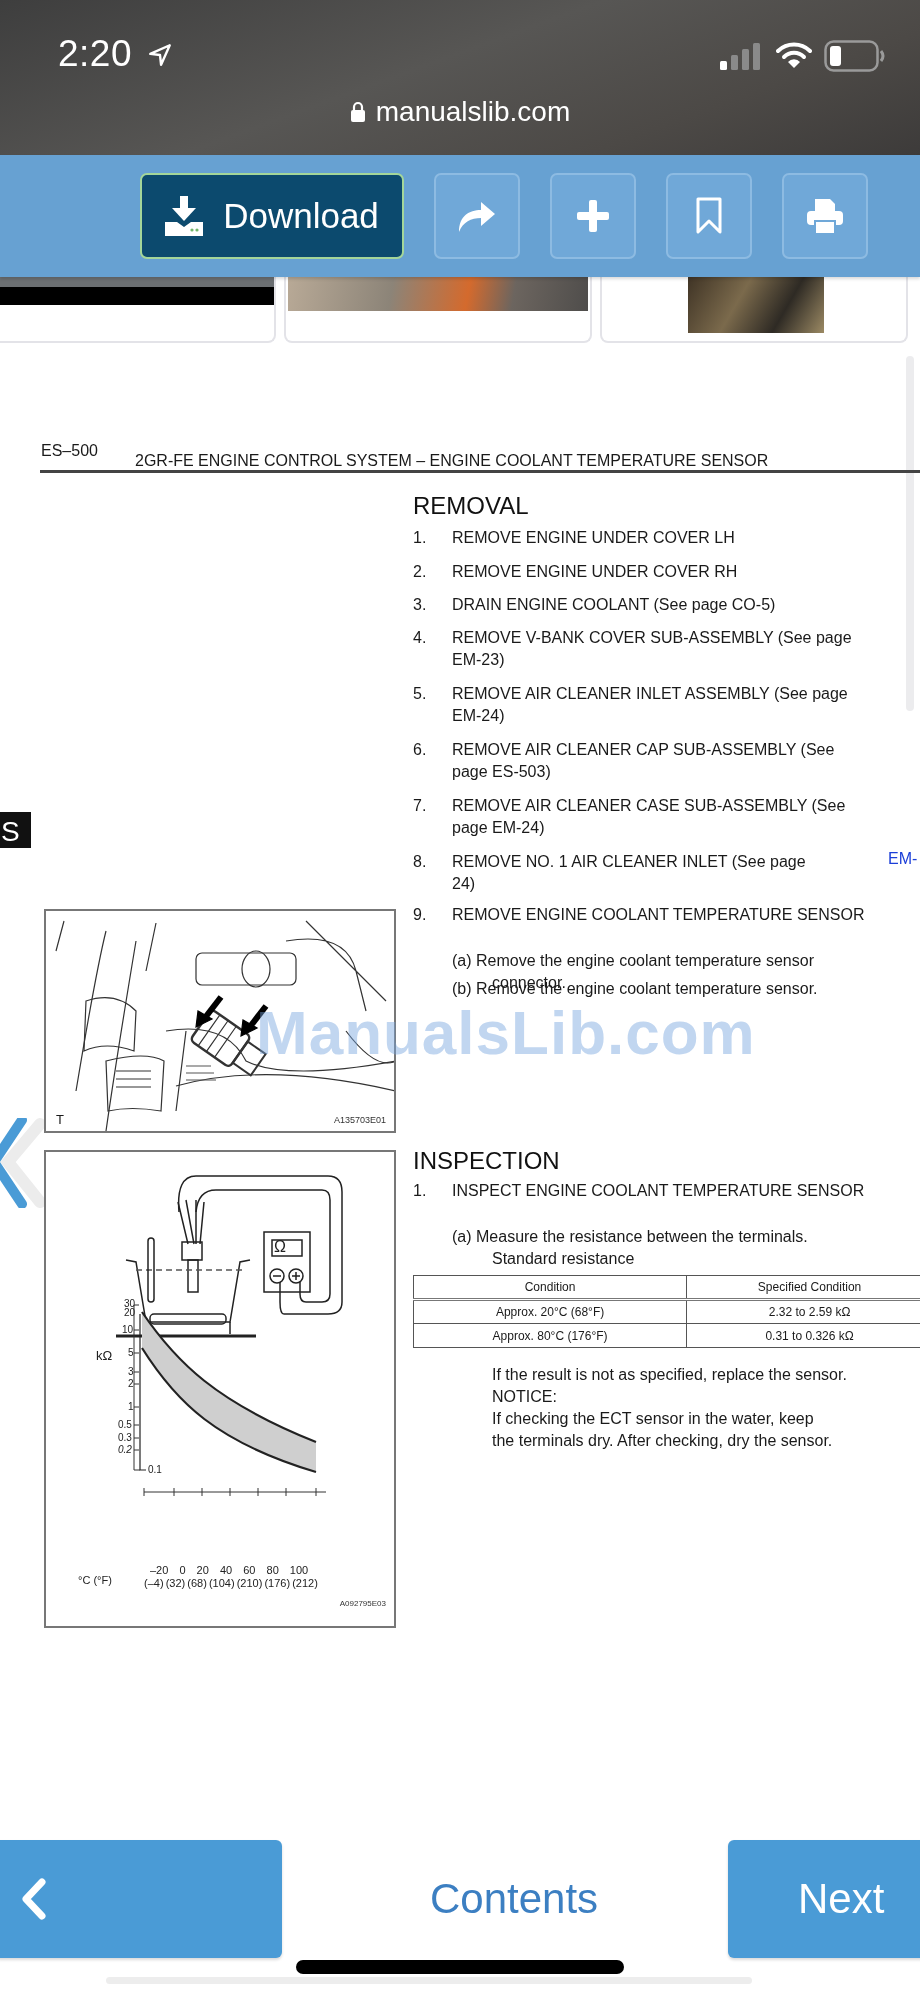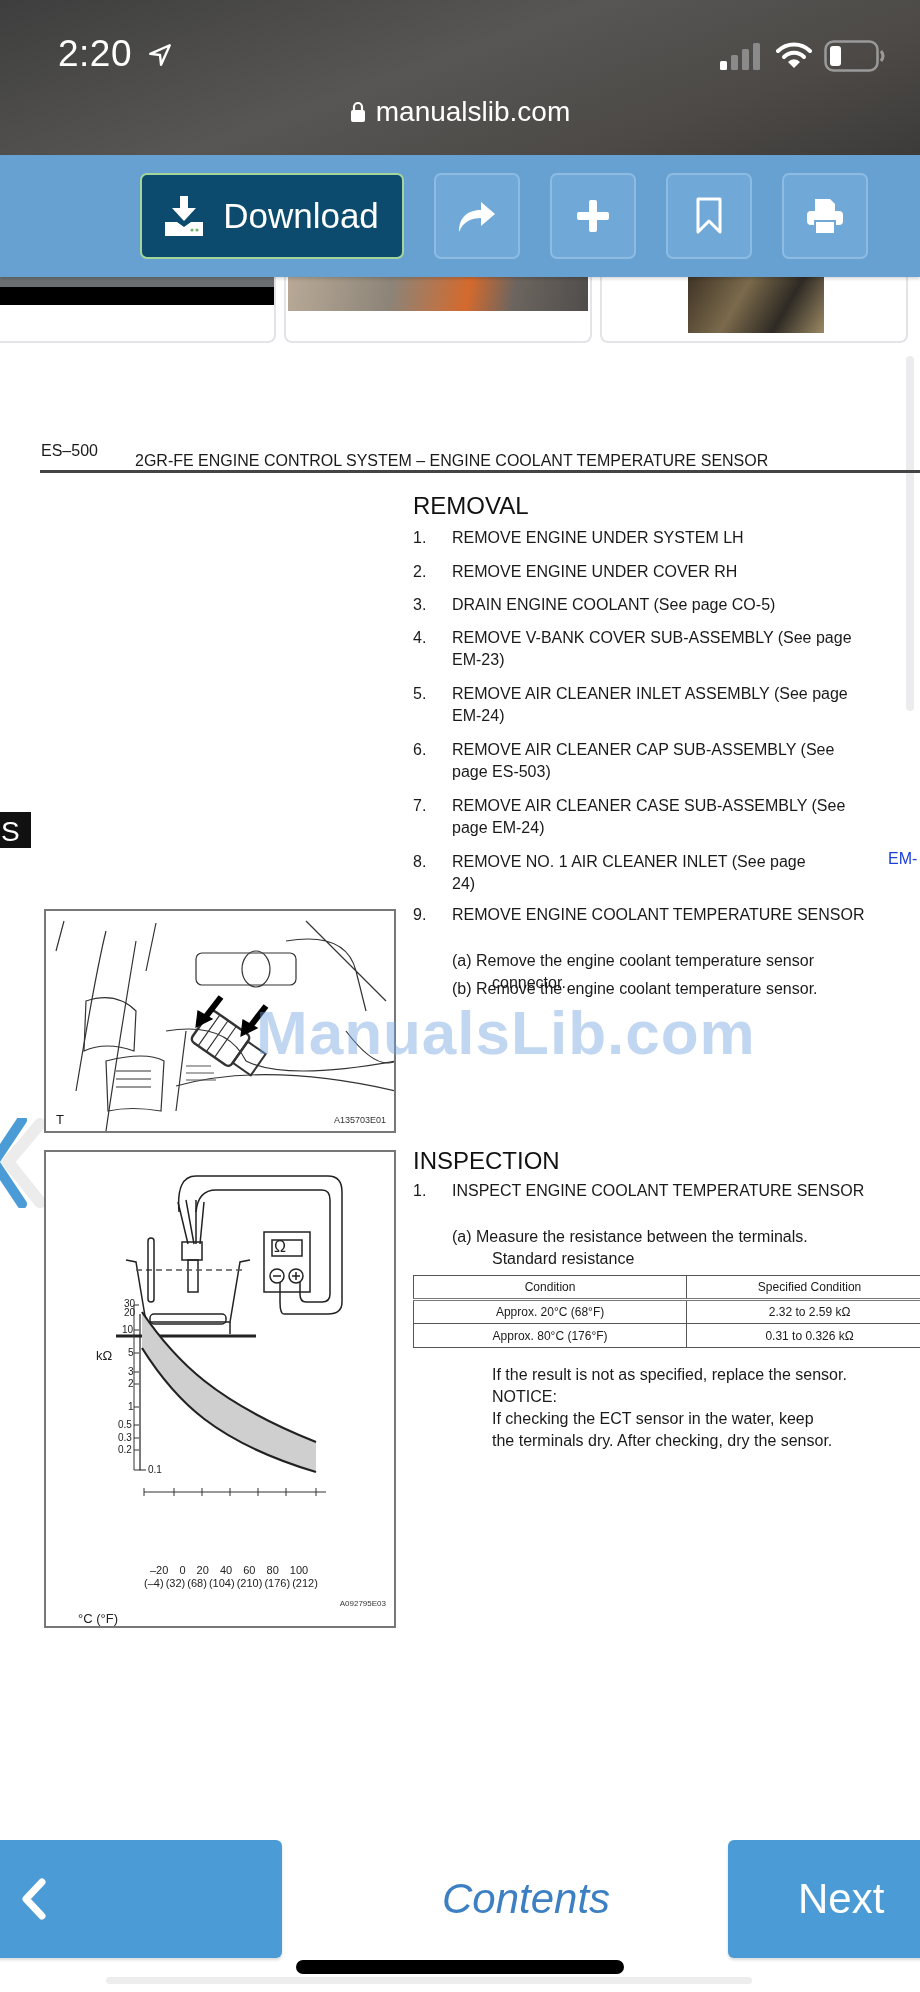--- a/index.html
+++ b/index.html
@@ -79,21 +79,21 @@
   .chart-lbl { position: absolute; font-size: 12px; color: #222; white-space: nowrap; }
 
   
   .edge-chev { position: absolute; left: 0; top: 1118px; width: 44px; height: 90px; }
 
   
   .bnav-btn { position: absolute; top: 1840px; height: 118px; background: #4a9bd6; border-radius: 6px; color: #fff; font-size: 42px; display: flex; align-items: center; box-shadow: 0 2px 3px rgba(0,0,0,0.15); cursor: pointer; }
   .prev-btn { left: -6px; width: 288px; padding-left: 26px; }
   .prev-btn .chev { width: 28px; height: 42px; margin-right: 30px; }
   .next-btn { left: 728px; width: 200px; padding-left: 70px; }
-  .contents-link { position: absolute; left: 442px; top: 1875px; font-size: 42px; color: #3c7fc2; cursor: pointer; font-style: italic; }
+  .contents-link { position: absolute; left: 430px; top: 1875px; font-size: 42px; color: #3c7fc2; cursor: pointer; }
   .home-ind { position: absolute; left: 296px; top: 1960px; width: 328px; height: 14px; background: #000; border-radius: 7px; }
   .h-scroll { position: absolute; left: 106px; top: 1977px; width: 646px; height: 7px; background: #ededed; border-radius: 4px; }
 </style>
 </head>
 <body>
 
 <div class="statusbar">
   <span class="sb-time">2:20</span>
   <svg class="sb-loc" viewBox="0 0 24 24">
     <path d="M21 3 L3 11 L12 12 L13 21 Z" fill="none" stroke="#fff" stroke-width="2.2" stroke-linejoin="round"></path>
@@ -173,21 +173,21 @@
 <div class="page">
   <div class="scroll-track"></div>
   <span class="pg-num">ES–500</span>
   <span class="pg-title">2GR-FE ENGINE CONTROL SYSTEM – ENGINE COOLANT TEMPERATURE SENSOR</span>
   <div class="pg-rule"></div>
   <div class="side-tab">S</div>
 
   <div class="sec-head" style="top:145px;">REMOVAL</div>
   <div class="step" style="top:180px;">
       <span class="n">1.</span>
-      <span class="t">REMOVE ENGINE UNDER SYSTEM LH</span>
+      <span class="t">REMOVE ENGINE UNDER COVER LH</span>
     </div>
   <div class="step" style="top:214px;">
       <span class="n">2.</span>
       <span class="t">REMOVE ENGINE UNDER COVER RH</span>
     </div>
   <div class="step" style="top:247px;">
       <span class="n">3.</span>
       <span class="t">DRAIN ENGINE COOLANT (See page CO-5)</span>
     </div>
   <div class="step" style="top:280px;">
@@ -322,23 +322,23 @@
     <span class="chart-lbl" style="left:50px; top:196px; font-size:13px;">kΩ</span>
     <span class="chart-lbl" style="left:78px; top:146px; font-size:10px;">30</span>
     <span class="chart-lbl" style="left:78px; top:155px; font-size:10px;">20</span>
     <span class="chart-lbl" style="left:76px; top:172px; font-size:10px;">10</span>
     <span class="chart-lbl" style="left:82px; top:195px; font-size:10px;">5</span>
     <span class="chart-lbl" style="left:82px; top:214px; font-size:10px;">3</span>
     <span class="chart-lbl" style="left:82px; top:226px; font-size:10px;">2</span>
     <span class="chart-lbl" style="left:82px; top:249px; font-size:10px;">1</span>
     <span class="chart-lbl" style="left:72px; top:267px; font-size:10px;">0.5</span>
     <span class="chart-lbl" style="left:72px; top:280px; font-size:10px;">0.3</span>
-    <span class="chart-lbl" style="left:72px; top:292px; font-size:10px;">0.2</span>
+    <span class="chart-lbl" style="left:72px; top:292px; font-size:10px;font-style:italic;">0.2</span>
     <span class="chart-lbl" style="left:72px; top:312px; font-size:10px;padding-left:30px;">0.1</span>
-    <span class="chart-lbl" style="left:32px; top:422px; font-size:13px;margin-top:37px;">°C (°F)</span>
+    <span class="chart-lbl" style="left:32px; top:422px; font-size:11px;">°C (°F)</span>
     <div class="chart-lbl" style="left:104px; top:412px; font-size:11px; word-spacing:8px;">
       <span>–20</span> <span>0</span> <span>20</span> <span>40</span> <span>60</span> <span>80</span> <span>100</span>
     </div>
     <div class="chart-lbl" style="left:98px; top:425px; font-size:11px; word-spacing:-1px;">
       <span>(–4)</span> <span>(32)</span> <span>(68)</span> <span>(104)</span> <span>(210)</span> <span>(176)</span> <span>(212)</span>
     </div>
     <span class="fig-code" style="right:8px; bottom:18px; font-size:8px;margin-left:8px;">A092795E03</span>
   </div>
 </div>
 

